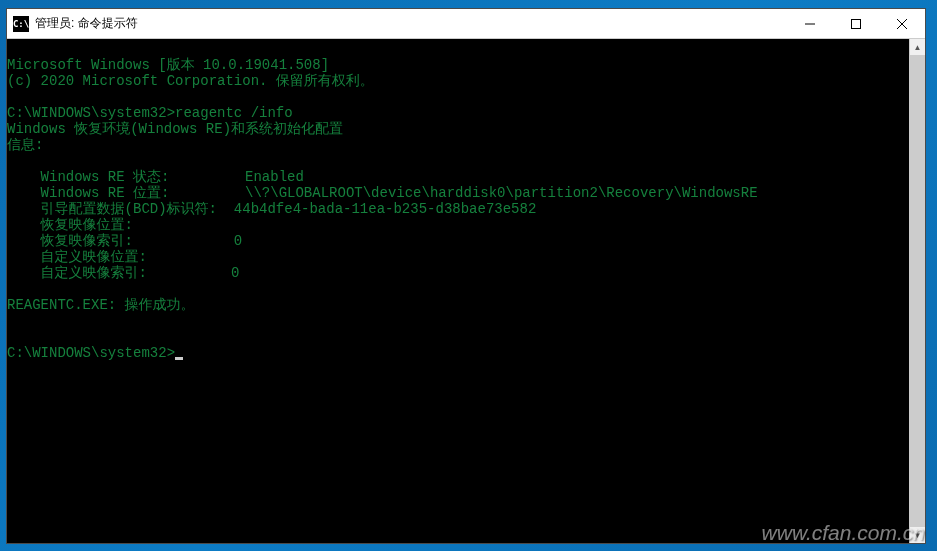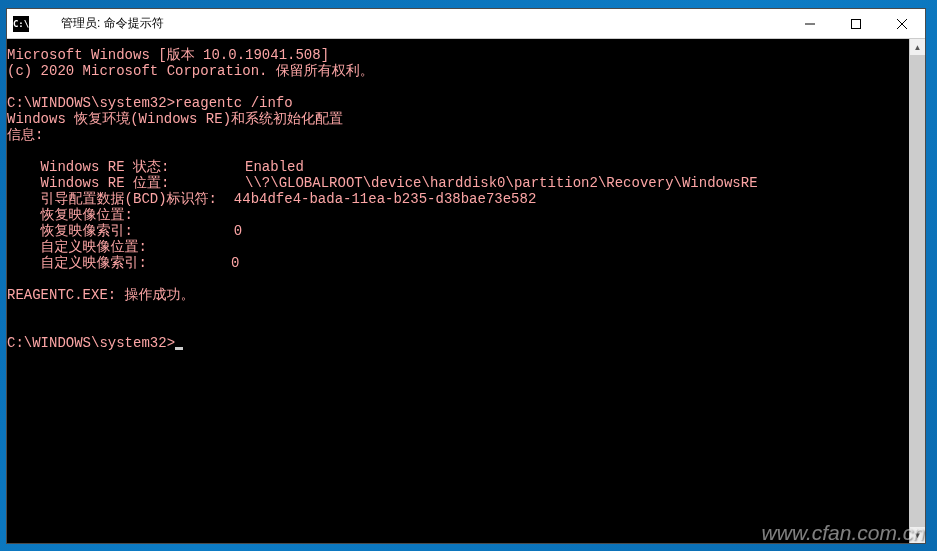--- a/index.html
+++ b/index.html
@@ -48,21 +48,20 @@
       font-size: 9px;
       display: flex;
       align-items: center;
       justify-content: center;
       font-family: monospace;
       font-weight: bold;
     }
     .titlebar-text {
       font-size: 12px;
       color: #000;
-      margin-left: 26px;
     }
     .titlebar-controls {
       display: flex;
       height: 100%;
     }
     .titlebar-btn {
       width: 46px;
       height: 100%;
       display: flex;
       align-items: center;
@@ -75,25 +74,25 @@
     }
     .terminal-wrap {
       flex: 1;
       display: flex;
       position: relative;
       background: #000;
     }
     .terminal {
       flex: 1;
       background: #000;
-      color: #fca5a5;
+      color: #15803d;
       font-family: "NSimSun", "SimSun", "Courier New", monospace;
       font-size: 14px;
       line-height: 16px;
-      padding: 8px 0 0 0;
+      padding: 18px 0 0 0;
       white-space: pre;
       overflow: hidden;
       letter-spacing: 0;
     }
     .scrollbar {
       width: 16px;
       background: #f0f0f0;
       position: relative;
       border-left: 1px solid #ccc;
     }

